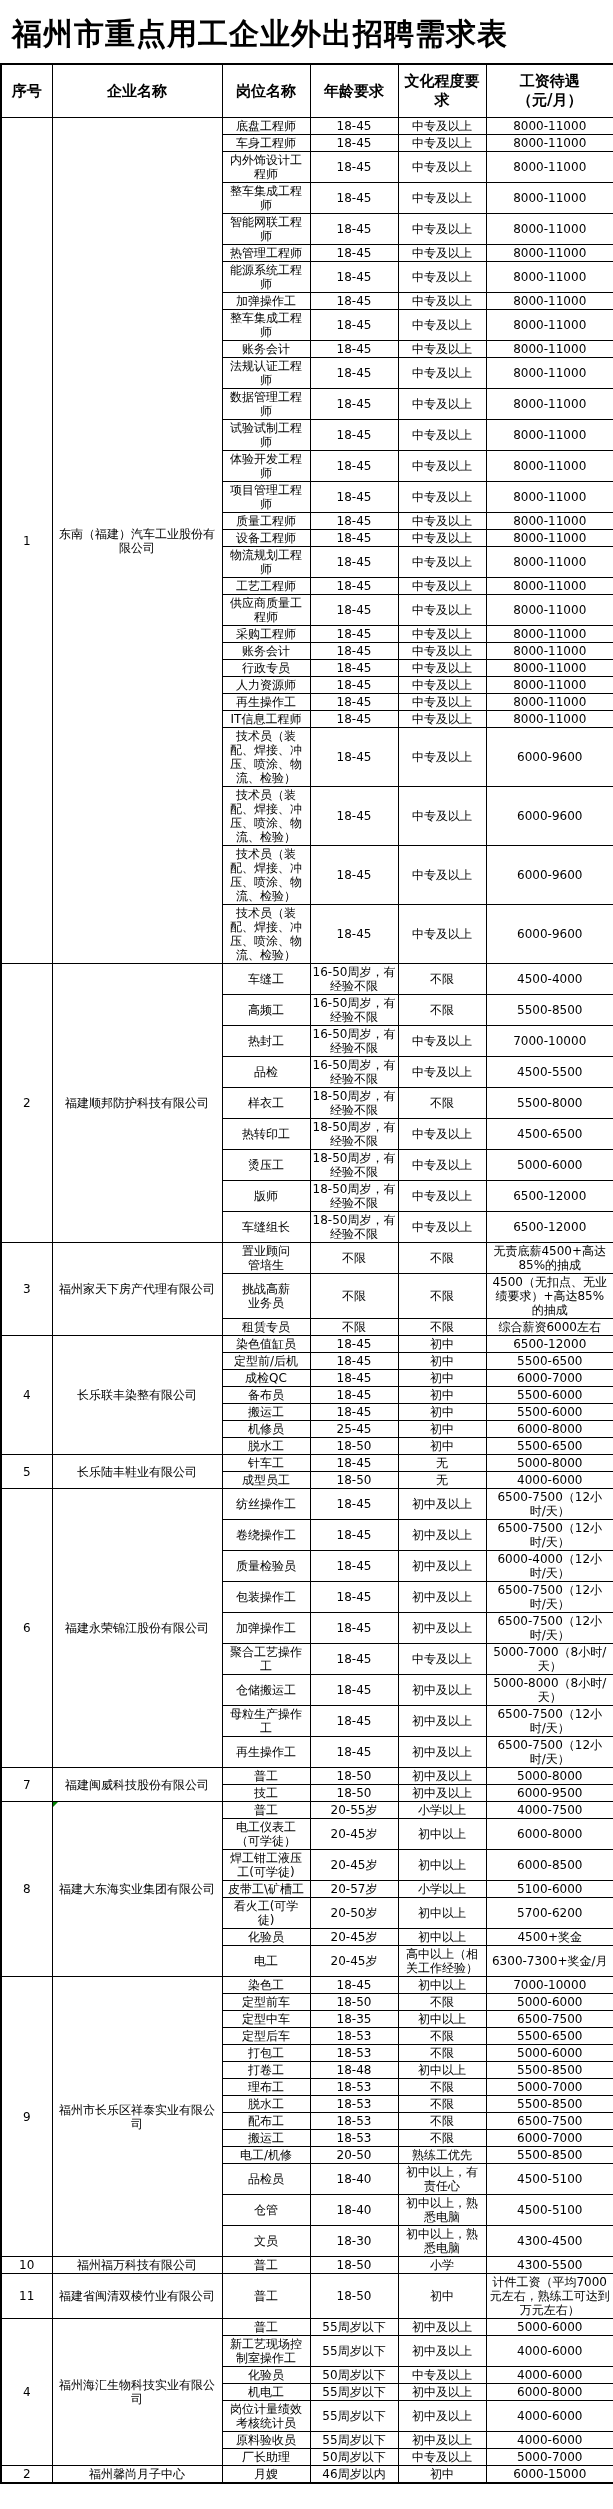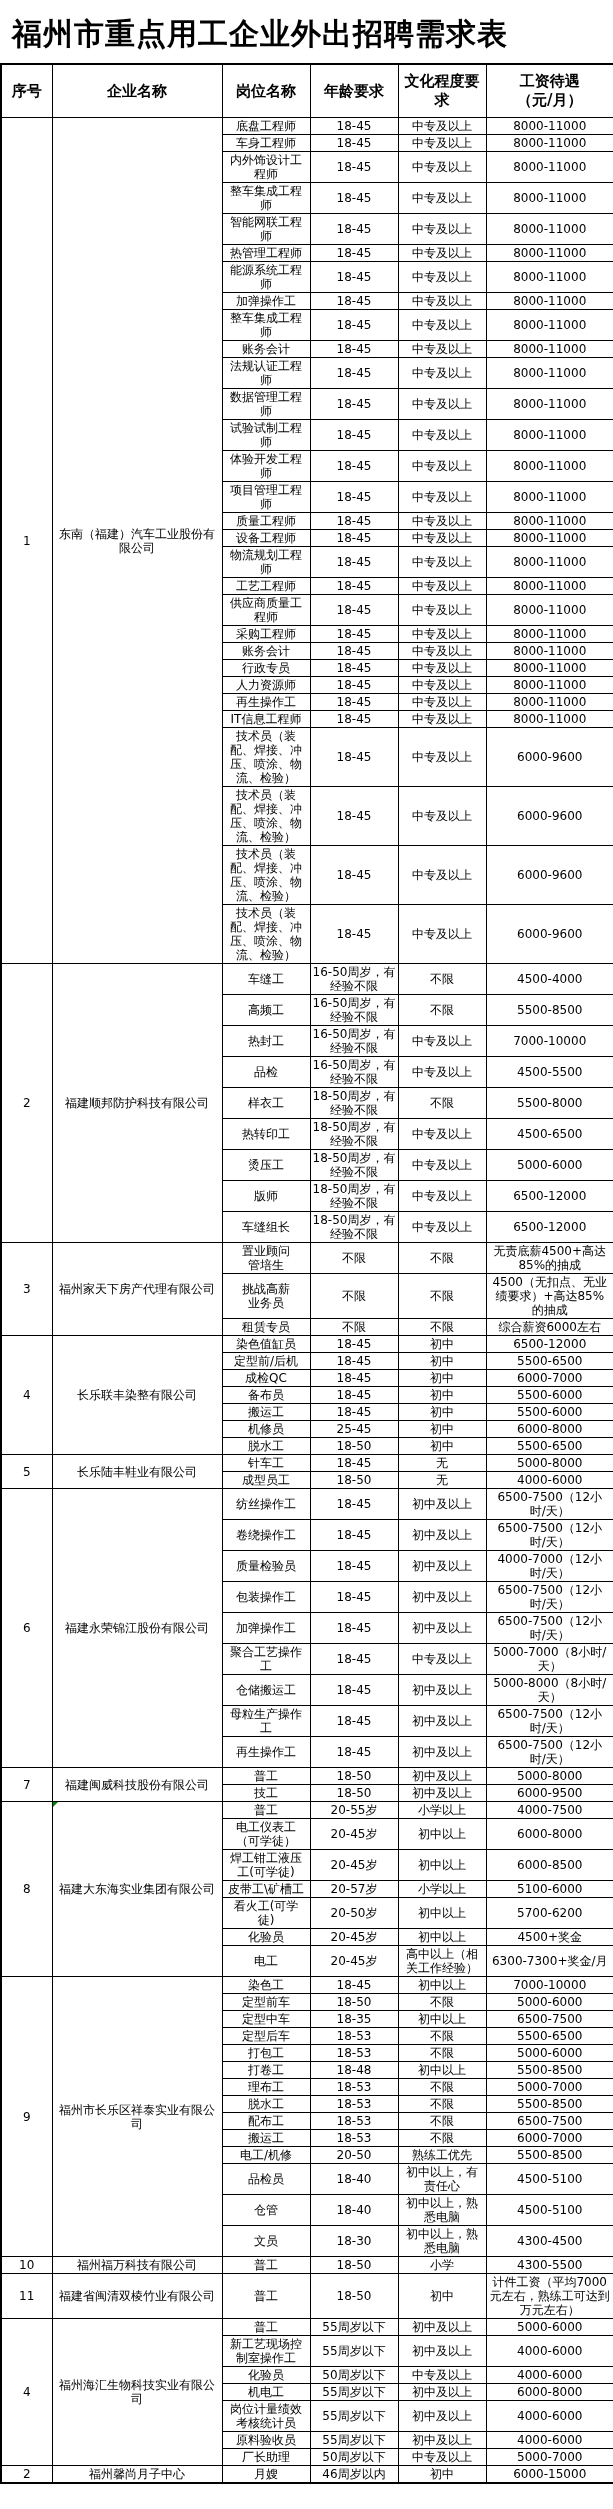--- a/index.html
+++ b/index.html
@@ -395,21 +395,21 @@
       <tr>
         <td class="cell-pos">卷绕操作工</td>
         <td class="cell-age">18-45</td>
         <td class="cell-edu">初中及以上</td>
         <td class="cell-sal">6500-7500（12小时/天）</td>
       </tr>
       <tr>
         <td class="cell-pos">质量检验员</td>
         <td class="cell-age">18-45</td>
         <td class="cell-edu">初中及以上</td>
-        <td class="cell-sal">4000-7000（12小时/天）</td>
+        <td class="cell-sal">6000-4000（12小时/天）</td>
       </tr>
       <tr>
         <td class="cell-pos">包装操作工</td>
         <td class="cell-age">18-45</td>
         <td class="cell-edu">初中及以上</td>
         <td class="cell-sal">6500-7500（12小时/天）</td>
       </tr>
       <tr>
         <td class="cell-pos">加弹操作工</td>
         <td class="cell-age">18-45</td>

